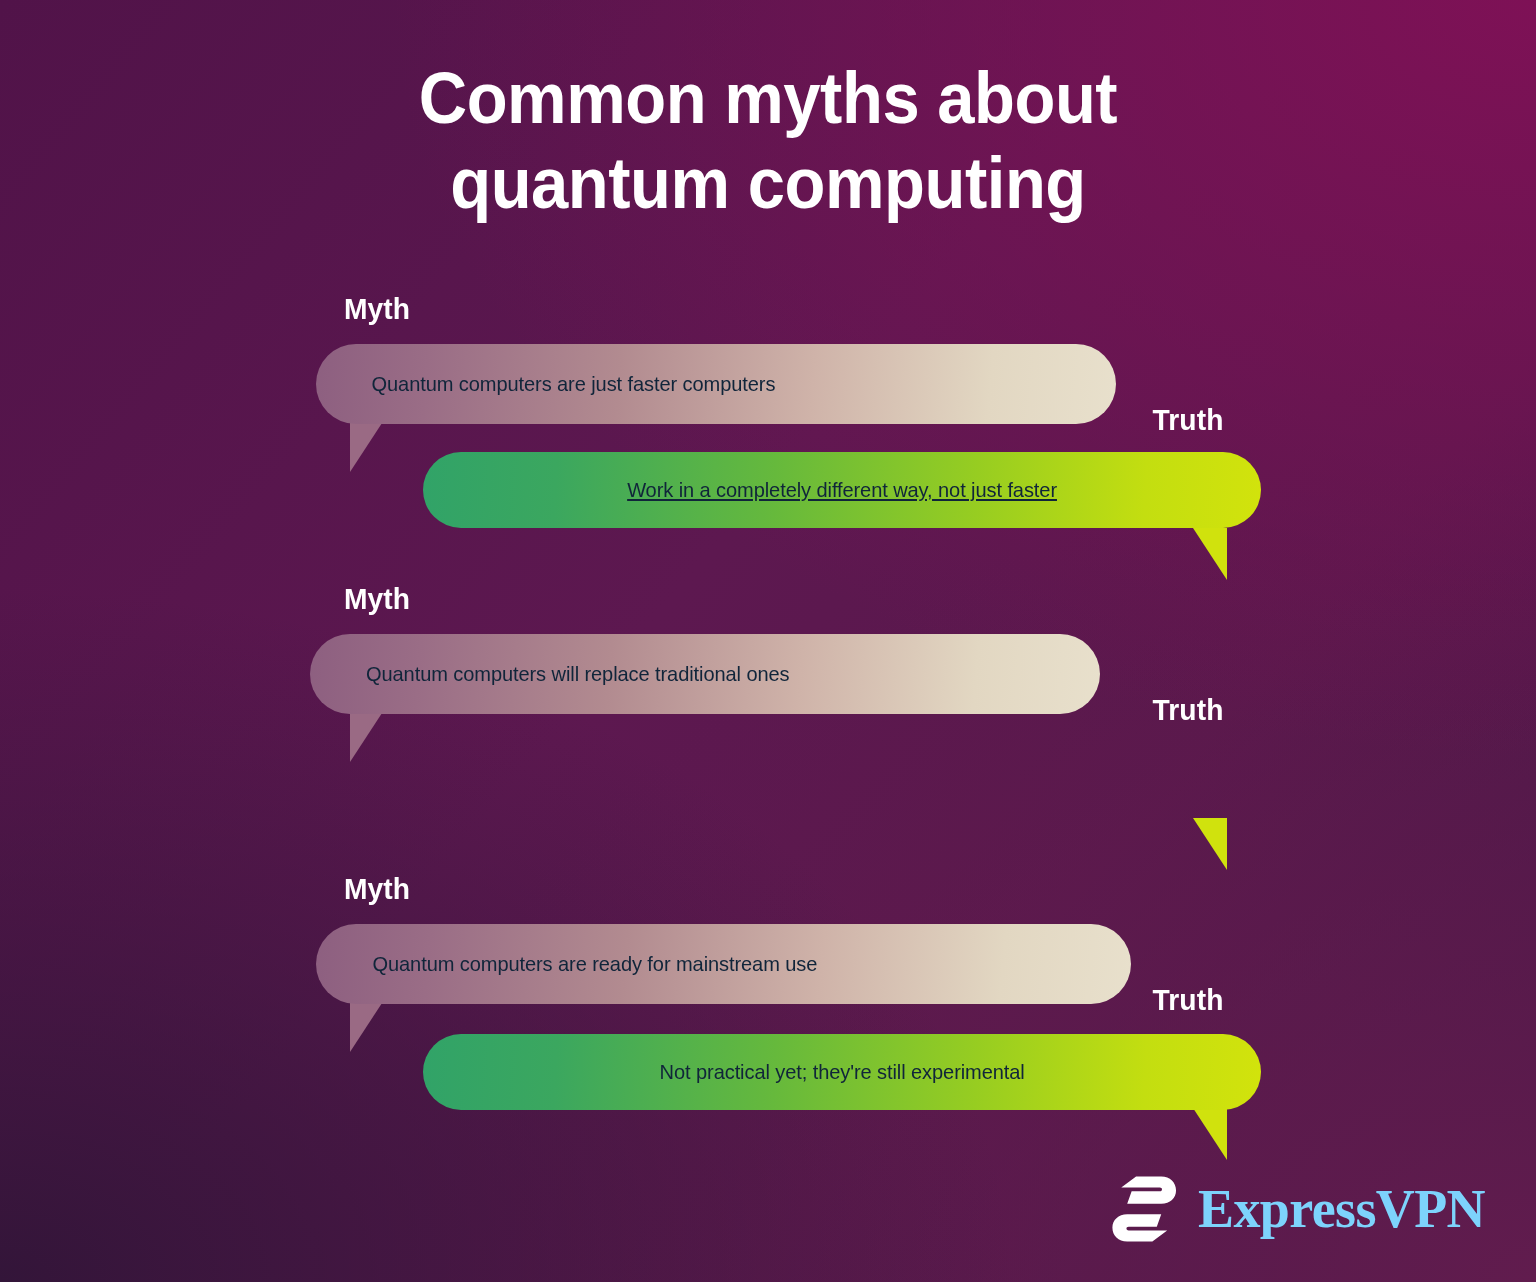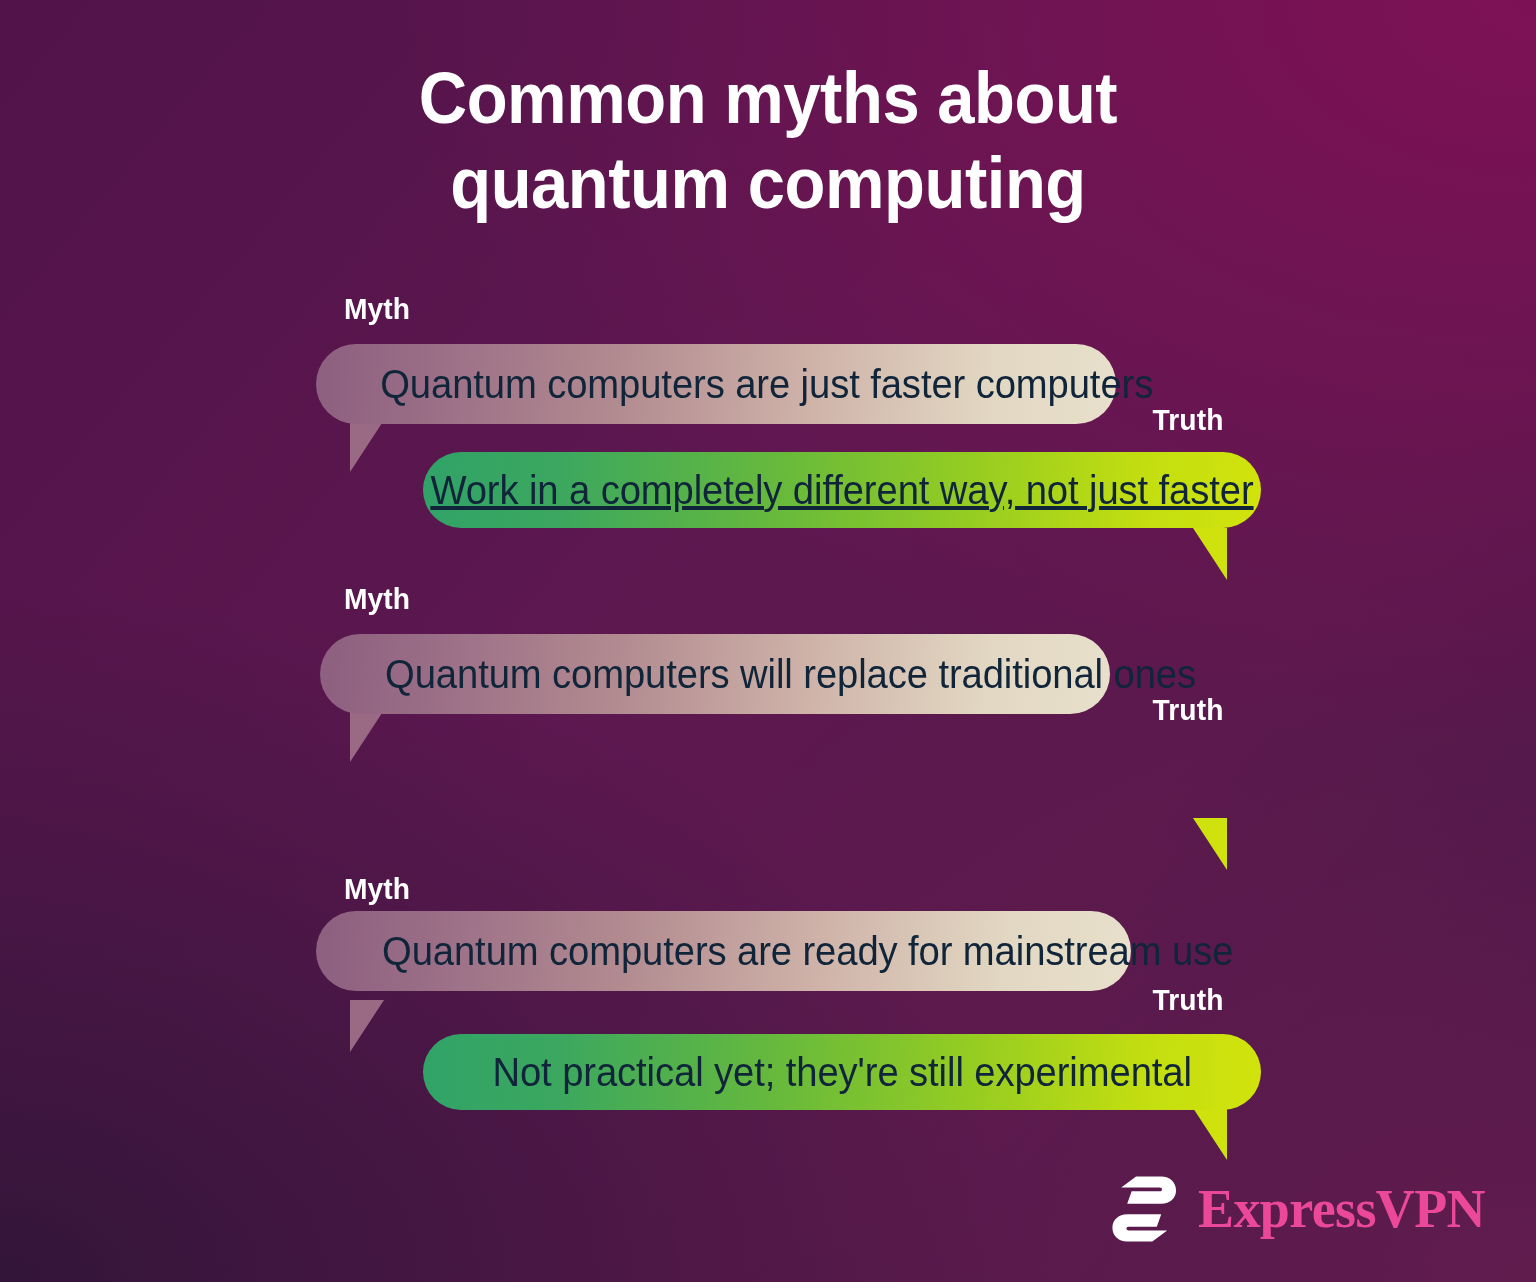--- a/index.html
+++ b/index.html
@@ -56,21 +56,21 @@
     white-space:nowrap;
   }
   .tag.right { transform-origin:right center; }
 
   .bubble {
     position:absolute;
     display:flex;
     align-items:center;
     border-radius:40px;
     color:#10253a;
-    font-size:40px;
+    font-size:21px;
     font-weight:500;
     letter-spacing:-0.1px;
     white-space:nowrap;
   }
   .bubble .txt { transform:scaleX(0.955); display:block; }
 
   
   .myth {
     height:80px;
     padding:0 46px;
@@ -111,21 +111,21 @@
   
   #logo {
     position:absolute;
     left:1105px; top:1172px;
     display:flex;
     align-items:center;
     gap:19px;
   }
   #logo-mark { width:74px; height:74px; display:block; }
   #logo-word {
-    color:#ec4899;
+    color:#7dd3fc;
     font-family:"Liberation Serif", serif;
     font-size:54px;
     font-weight:700;
     letter-spacing:-0.6px;
     line-height:1;
     white-space:nowrap;
   }
 </style>
 </head>
 <body>
@@ -148,31 +148,31 @@
     <div class="tag right" style="left:1140px; top:111px;">Truth</div>
     <div class="tail tail-truth" style="left:1185px; top:236px;"></div>
     <div class="bubble truth" style="left:415px; top:160px; width:838px;text-decoration:underline;">
       <span class="txt">Work in a completely different way, not just faster</span>
     </div>
   </div>
 
   <div class="pair" style="top:582px;">
     <div class="tag" style="left:336px; top:0px;">Myth</div>
     <div class="tail tail-myth" style="left:342px; top:128px;"></div>
-    <div class="bubble myth" style="left:312px; top:52px; width:790px;">
+    <div class="bubble myth" style="left:302px; top:52px; width:790px;">
       <span class="txt">Quantum computers will replace traditional ones</span>
     </div>
     <div class="tag right" style="left:1140px; top:111px;">Truth</div>
     <div class="tail tail-truth" style="left:1185px; top:236px;"></div>
   </div>
 
   <div class="pair" style="top:872px;">
     <div class="tag" style="left:336px; top:0px;">Myth</div>
     <div class="tail tail-myth" style="left:342px; top:128px;"></div>
-    <div class="bubble myth" style="left:308px; top:39px; width:815px;">
+    <div class="bubble myth" style="left:308px; top:52px; width:815px;">
       <span class="txt">Quantum computers are ready for mainstream use</span>
     </div>
     <div class="tag right" style="left:1140px; top:111px;">Truth</div>
     <div class="tail tail-truth" style="left:1185px; top:236px;"></div>
     <div class="bubble truth" style="left:415px; top:162px; width:838px;">
       <span class="txt">Not practical yet; they're still experimental</span>
     </div>
   </div>
 
   <div id="logo">

